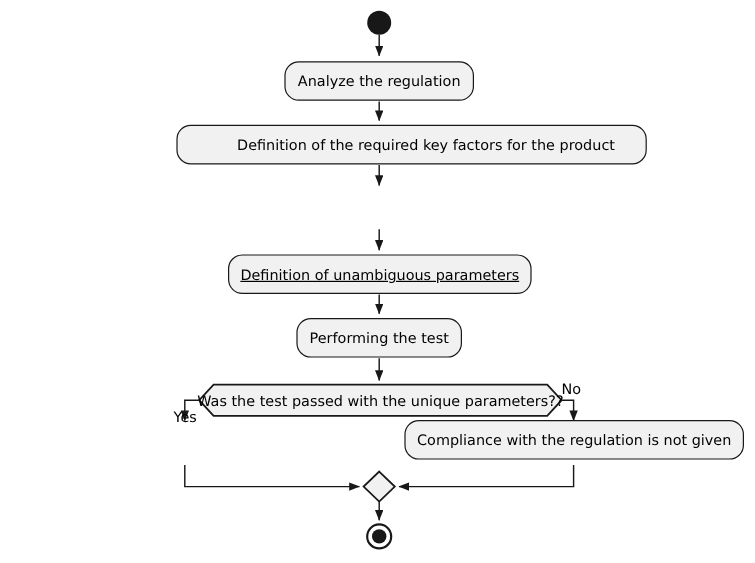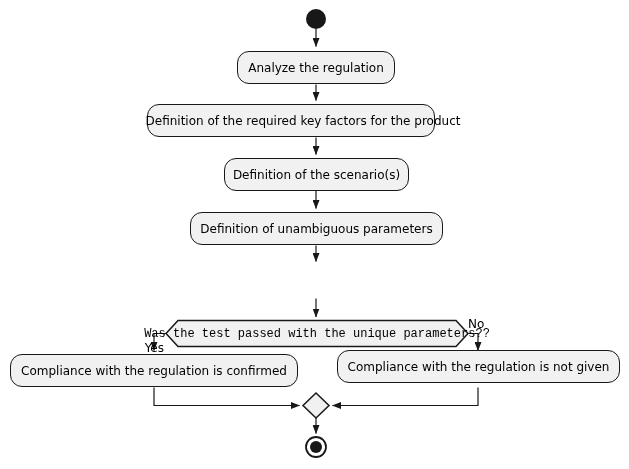--- a/index.html
+++ b/index.html
@@ -34,21 +34,20 @@
     white-space: nowrap;
     text-align: right;
   }
   .hex-label {
     position: absolute;
     display: flex;
     align-items: center;
     justify-content: center;
     white-space: nowrap;
     text-align: center;
-    font-family: Liberation Mono, monospace;
   }
   .edge-label {
     position: absolute;
     white-space: nowrap;
   }
 </style>
 </head>
 <body>
 
 <div class="canvas">
@@ -81,29 +80,28 @@
     <polygon points="316,393 329,405.5 316,418 303,405.5" fill="#f1f1f1" stroke="#181818" stroke-width="1.5"></polygon>
 
     <path d="M316 418 V433.5" stroke="#181818" stroke-width="1.2" fill="none" marker-end="url(#arrow)"></path>
 
     <circle cx="316" cy="447" r="10" fill="#ffffff" stroke="#181818" stroke-width="1.8"></circle>
     <circle cx="316" cy="447" r="6" fill="#181818"></circle>
   </svg>
 
   <div class="activity" style="left:237px; top:51px; width:158px; height:33px;">Analyze the regulation</div>
 
-  <div class="activity" style="left:147px; top:104px; width:288px; height:33px;padding-left:24px;">Definition of the required key factors for the product</div>
+  <div class="activity" style="left:147px; top:104px; width:392px; height:33px;padding-left:24px;">Definition of the required key factors for the product</div>
 
-  <div class="activity" style="left:224px; top:158px; width:185px; height:33px;">Definition of the scenario(s)</div>
 
-  <div class="activity" style="left:190px; top:212px; width:253px; height:33px;">Definition of unambiguous parameters</div>
+  <div class="activity" style="left:190px; top:212px; width:253px; height:33px;text-decoration:underline;">Definition of unambiguous parameters</div>
 
+  <div class="activity" style="left:247px; top:265px; width:138px; height:33px;">Performing the test</div>
 
   <div class="hex-label" style="left:166px; top:321px; width:302px; height:25px;">Was the test passed with the unique parameters??</div>
 
   <div class="edge-label" style="left:136px; top:317px; width:28px; text-align:right;margin-top:24px;">Yes</div>
   <div class="edge-label" style="left:468px; top:317px;">No</div>
 
-  <div class="activity" style="left:10px; top:354px; width:288px; height:33px;">Compliance with the regulation is confirmed</div>
 
   <div class="activity" style="left:337px; top:350px; width:283px; height:33px;">Compliance with the regulation is not given</div>
 
 </div>
 
 </body></html>

